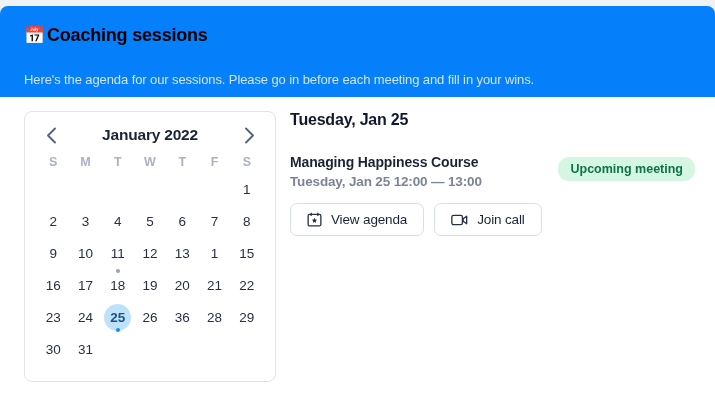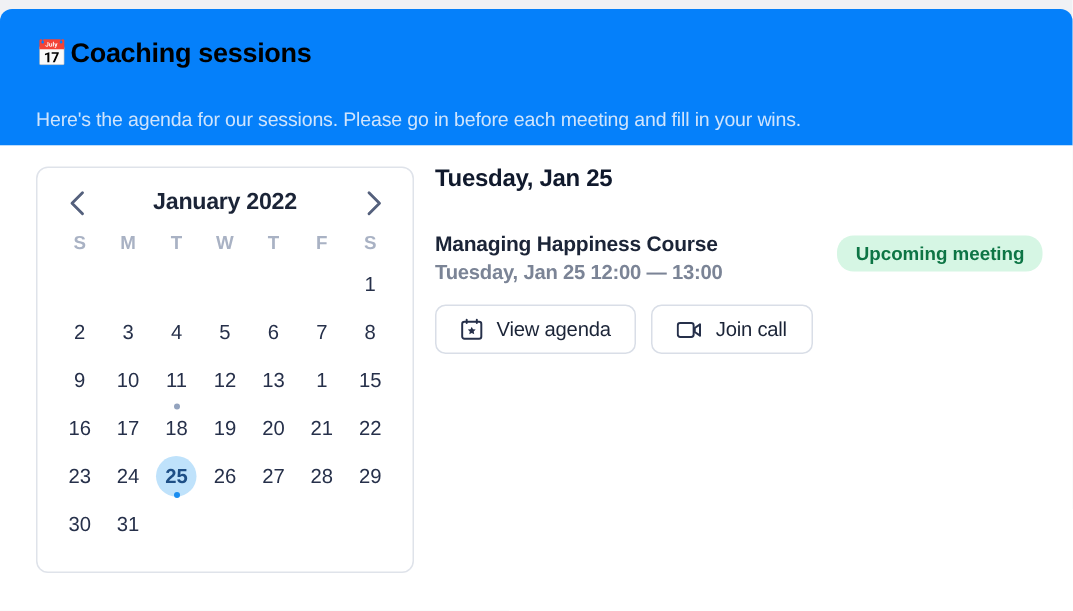--- a/index.html
+++ b/index.html
@@ -329,21 +329,21 @@
           <span class="num">24</span>
         </div>
         <div class="day selected">
           <span class="num">25</span>
           <span class="dot below" style="background: rgb(26, 141, 240);"></span>
         </div>
         <div class="day">
           <span class="num">26</span>
         </div>
         <div class="day">
-          <span class="num">27</span>
+          <span class="num">36</span>
         </div>
         <div class="day">
           <span class="num">28</span>
         </div>
         <div class="day">
           <span class="num">29</span>
         </div>
         <div class="day">
           <span class="num">30</span>
         </div>

